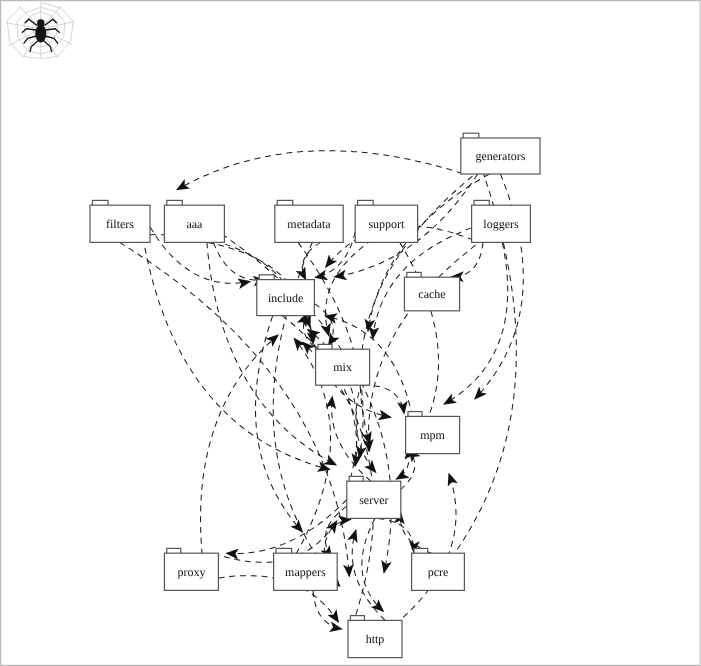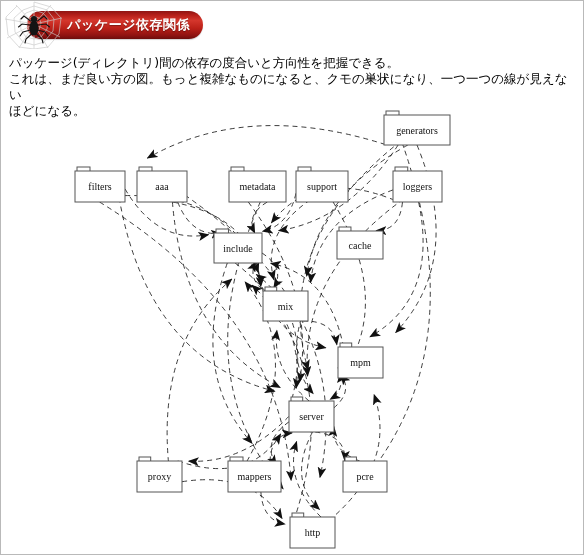--- a/index.html
+++ b/index.html
@@ -98,23 +98,20 @@
     fill: #111111;
   }
 </style>
 </head>
 <body>
 
 <div id="page">
 
   <div id="header">
 
-    <div id="banner">
-      <div id="banner-title">パッケージ依存関係</div>
-    </div>
 
     <svg id="spiderweb" viewBox="0 0 62 48">
       <g stroke="#c9c9c9" stroke-width="0.7" fill="none" opacity="0.95">
 
         <line x1="31" y1="23" x2="31" y2="1"></line>
         <line x1="31" y1="23" x2="48" y2="4"></line>
         <line x1="31" y1="23" x2="59" y2="17"></line>
         <line x1="31" y1="23" x2="57" y2="36"></line>
         <line x1="31" y1="23" x2="45" y2="47"></line>
         <line x1="31" y1="23" x2="31" y2="48"></line>
@@ -139,23 +136,20 @@
         <path d="M27.5 29 L20 31 L17 35"></path>
         <path d="M28.5 33 L23 38 L22 42"></path>
         <path d="M34.5 20 L41 15 L44 18"></path>
         <path d="M35 24 L43 23 L46.5 26"></path>
         <path d="M34.5 29 L42 31 L45 35"></path>
         <path d="M33.5 33 L39 38 L40 42"></path>
       </g>
     </svg>
   </div>
 
-  <div id="intro">パッケージ(ディレクトリ)間の依存の度合いと方向性を把握できる。
-これは、まだ良い方の図。もっと複雑なものになると、クモの巣状になり、一つ一つの線が見えない
-ほどになる。</div>
 
   <div id="graph">
     <svg id="graph-svg" width="584" height="447" viewBox="0 108 584 447">
       <defs>
         <marker id="ah" markerWidth="11" markerHeight="9" refX="10" refY="4.5" orient="auto" markerUnits="userSpaceOnUse">
           <path d="M0,0 L11,4.5 L0,9 L2.6,4.5 Z" fill="#111111"></path>
         </marker>
       </defs>
       <g id="edge-layer">
           <path d="M384.6,143.6 Q247.1,99.7 146.5,157.1" fill="none" stroke="#1a1a1a" stroke-width="0.85" stroke-dasharray="5,4" marker-end="url(#ah)"></path>

